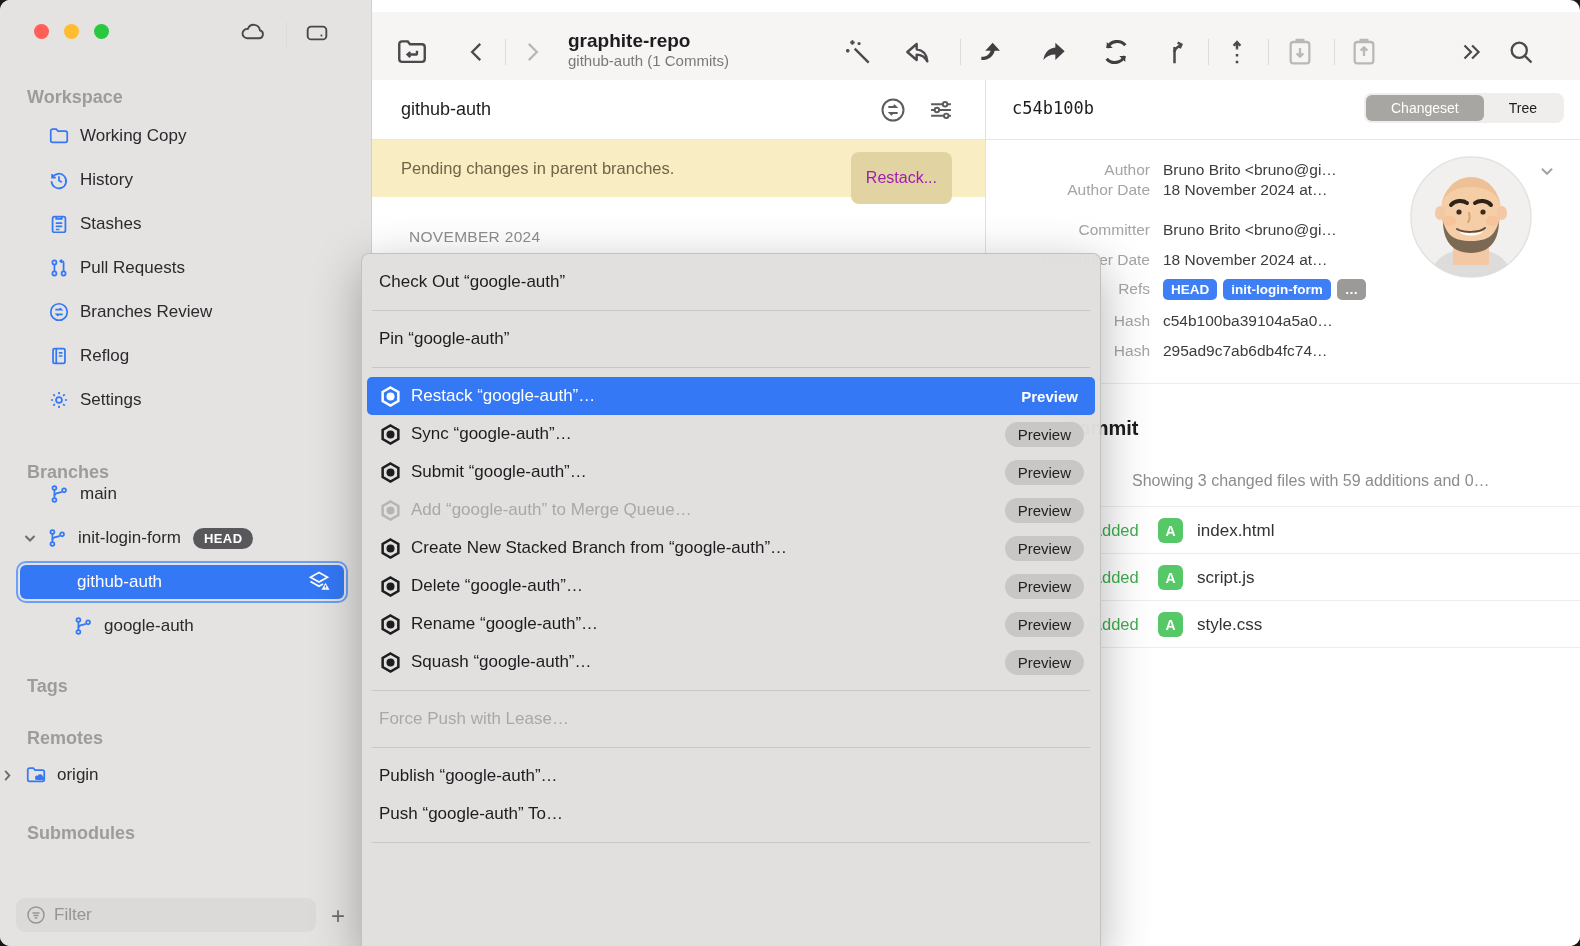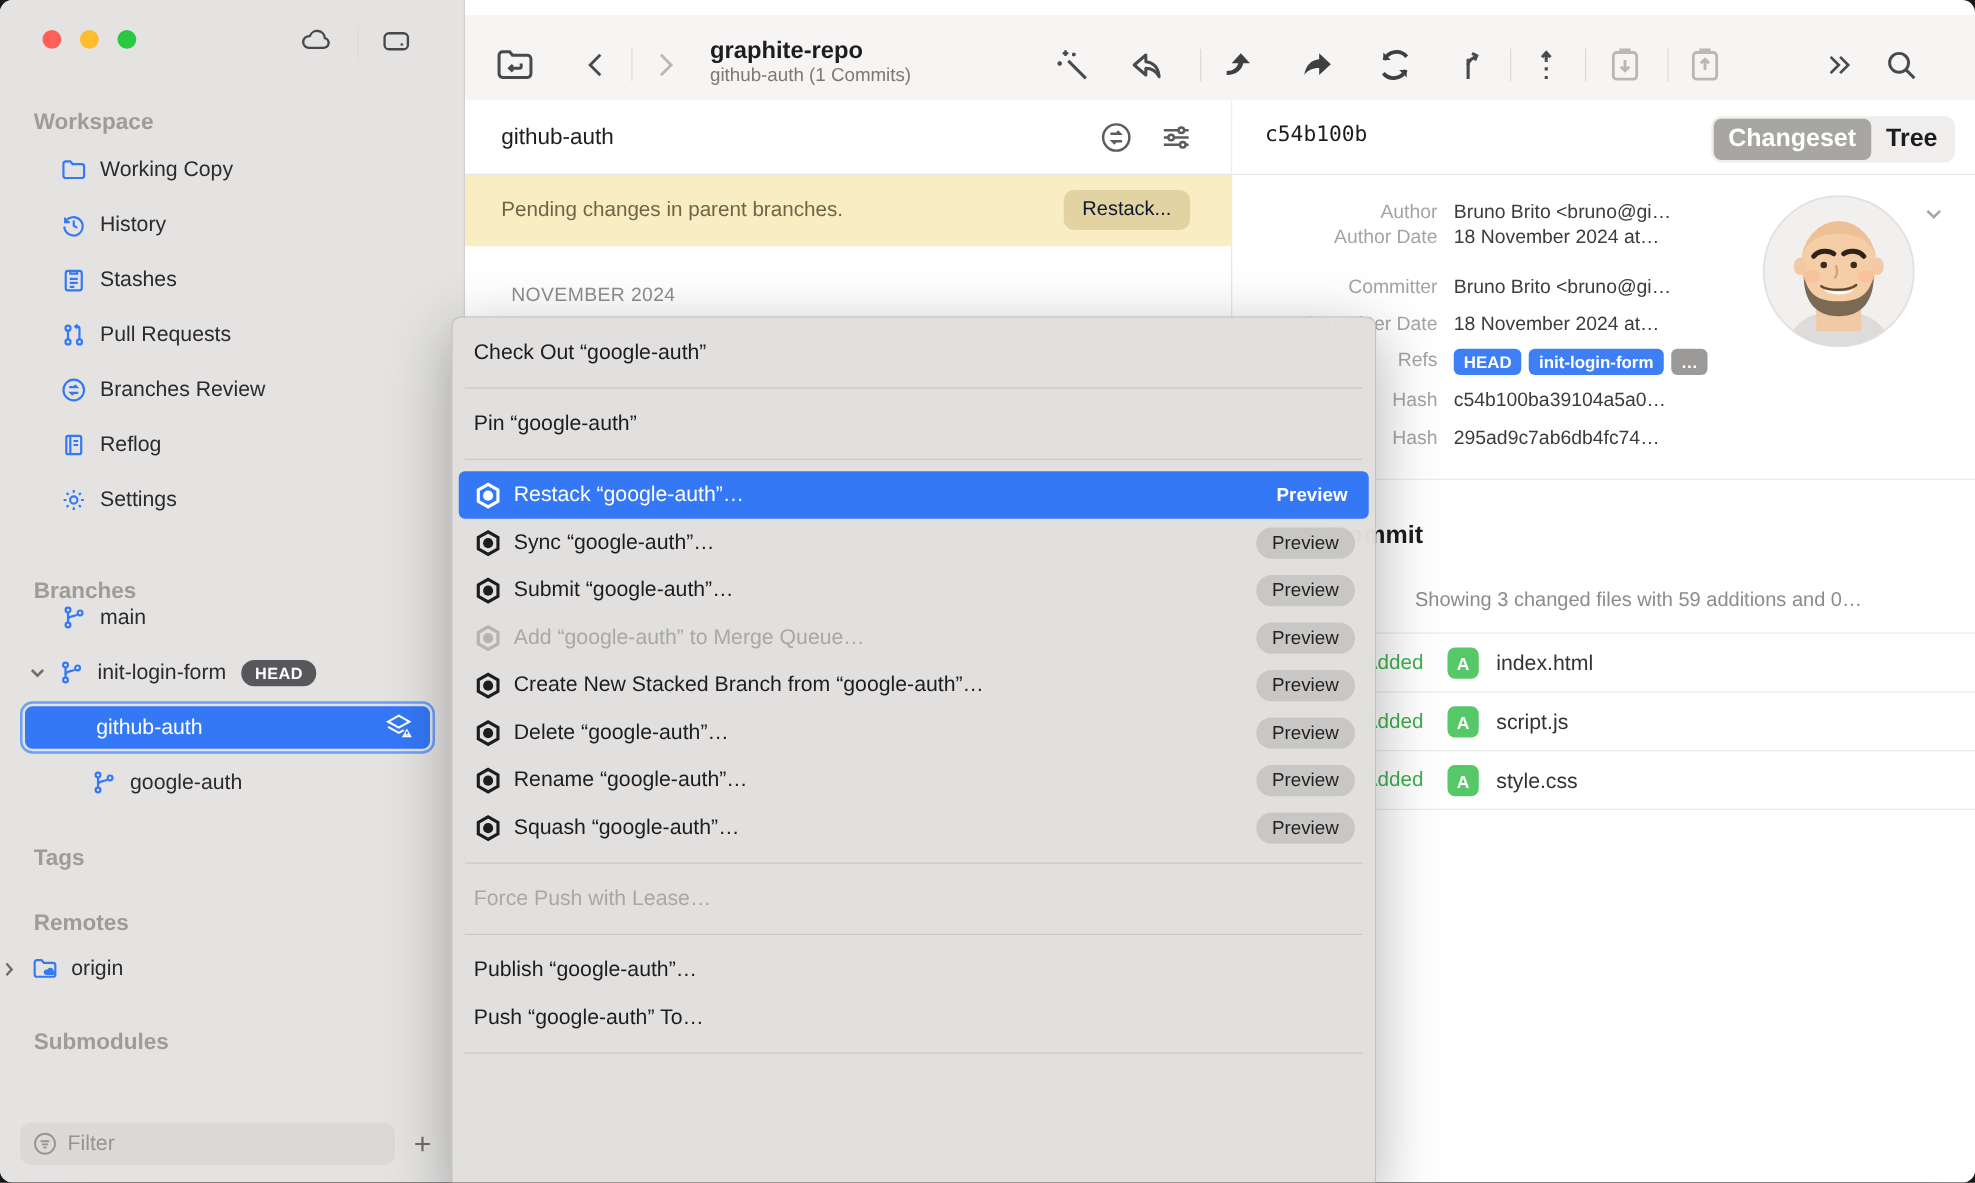--- a/index.html
+++ b/index.html
@@ -29,29 +29,29 @@
   #repo-title{font-size:19px;font-weight:700;color:#1d1d1f;line-height:22px;}
   #repo-subtitle{font-size:15px;color:#7a7977;line-height:18px;}
   .tbdiv{width:1px;height:26px;background:#dcdbda;}
 
   
   #branch-panel{left:372px;top:80px;width:613px;height:866px;background:#fff;border-right:1px solid #e2e1e0;}
   #branch-header{position:absolute;left:0;top:0;width:613px;height:59px;border-bottom:1px solid #e8e7e6;display:flex;align-items:center;background:#fff;}
   #branch-title{font-size:18px;color:#1d1d1f;margin-left:29px;}
   #banner{position:absolute;left:0;top:60px;width:613px;height:57px;background:#f9edc4;display:flex;align-items:center;}
   #banner-text{font-size:16.5px;color:#6f6546;margin-left:29px;}
-  #banner-btn{position:absolute;right:33px;top:12px;background:#e2d4a2;color:#0f172a;font-size:16px;border-radius:8px;padding:7px 15px;}
+  #banner-btn{position:absolute;right:33px;top:12px;background:#e2d4a2;color:#a21caf;font-size:16px;border-radius:8px;padding:17px 15px;}
   #month-header{position:absolute;left:37px;top:148px;font-size:15.5px;color:#8f8e8b;letter-spacing:.3px;}
 
   
   #commit-panel{left:986px;top:80px;width:594px;height:866px;background:#fff;}
   #commit-header{position:absolute;left:0;top:0;width:594px;height:59px;border-bottom:1px solid #e8e7e6;background:#fff;}
   #short-hash{position:absolute;left:26px;top:18px;font-family:"DejaVu Sans Mono","Liberation Mono",monospace;font-size:17px;color:#1d1d1f;}
   #segmented{position:absolute;right:16px;top:13px;background:#efeeec;border-radius:8px;display:flex;padding:2px;}
-  .seg{font-size:20px;padding:5px 12px;border-radius:6px;color:#1d1d1f;font-weight:bold;}
+  .seg{font-size:14px;padding:5px 25px;border-radius:6px;color:#1d1d1f;}
   .seg.sel{background:#a8a6a3;color:#fff;}
   .drow{position:absolute;left:0;width:594px;height:30px;display:flex;align-items:center;}
   .dlabel{width:164px;text-align:right;color:#a5a4a2;font-size:15.5px;flex:0 0 auto;}
   .dvalue{margin-left:13px;color:#3c3c3e;font-size:15.5px;white-space:nowrap;}
   .refpill{background:#3e7ff5;color:#fff;font-size:13.5px;font-weight:600;border-radius:5px;padding:3px 8px;margin-right:6px;}
   .refmore{background:#9b9a98;color:#fff;font-size:13.5px;font-weight:700;border-radius:5px;padding:3px 8px;}
   #avatar-wrap{position:absolute;left:423px;top:75px;width:124px;height:124px;}
   #detail-sep{position:absolute;left:0;top:303px;width:594px;height:1px;background:#ececeb;}
   #commit-msg{position:absolute;left:78px;top:337px;font-size:20px;font-weight:600;color:#1d1d1f;}
   #files-summary{position:absolute;left:146px;top:392px;font-size:16px;color:#8d8c8a;}

